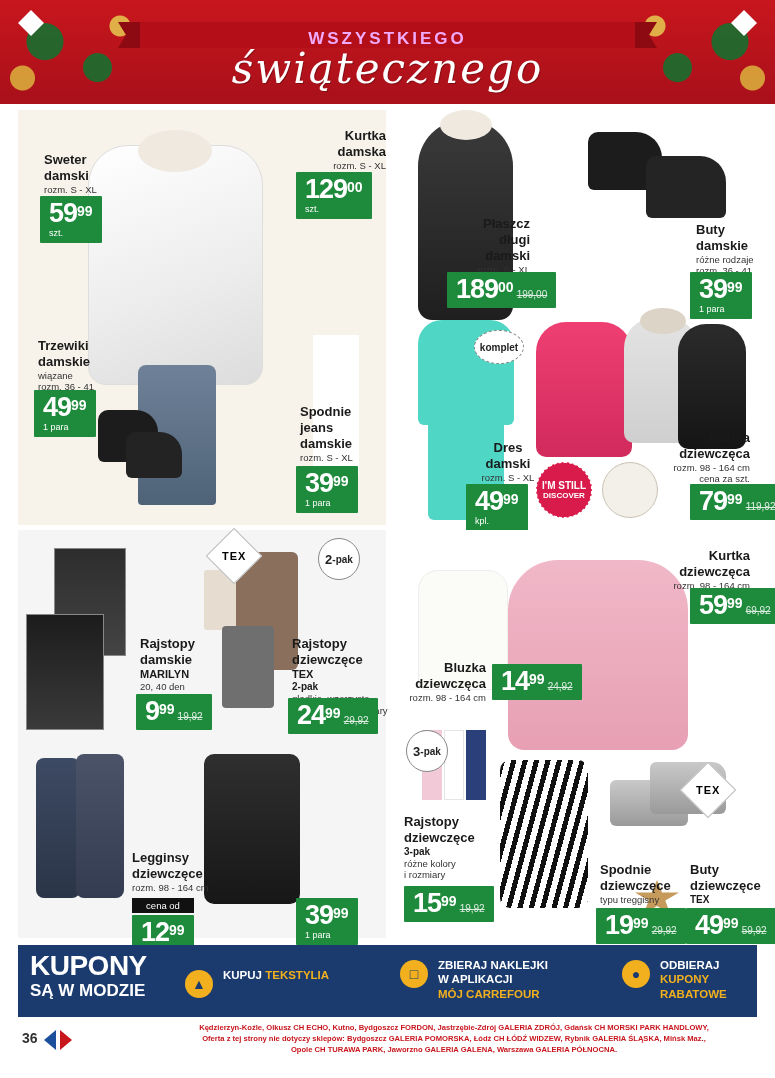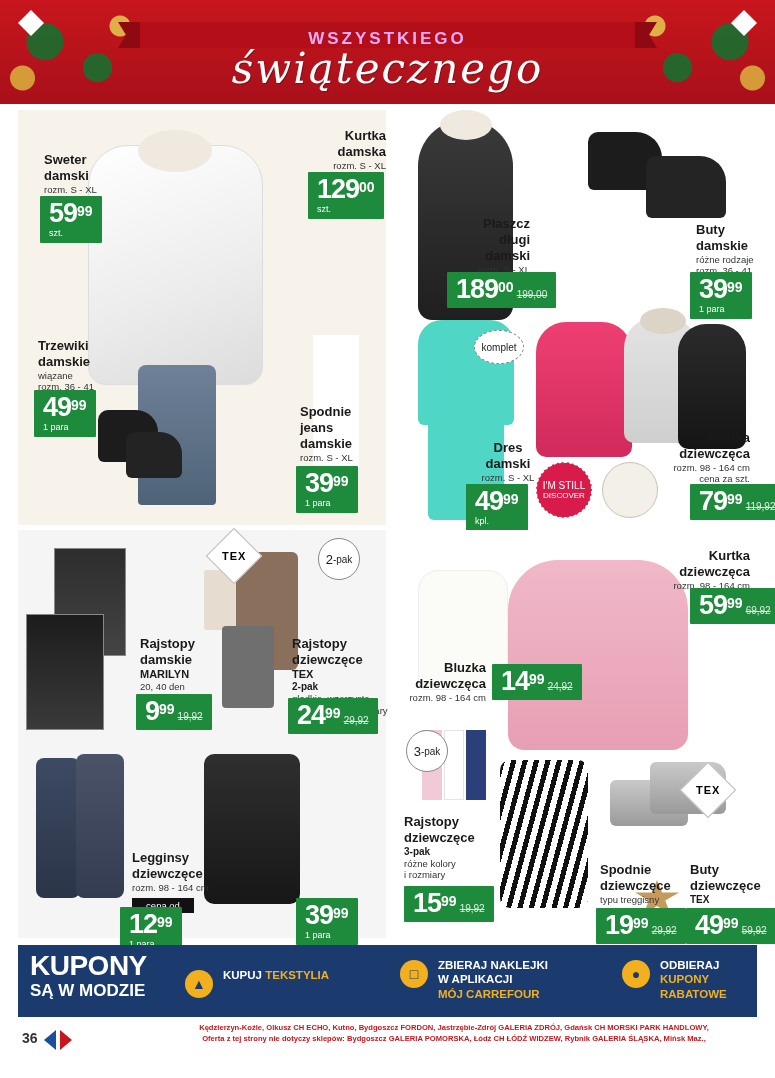--- a/index.html
+++ b/index.html
@@ -77,21 +77,21 @@
   .lbl.center { text-align:center; }
   .lbl.right { text-align:right; }
   .tag-tex {
     position:absolute; width:40px; height:40px; background:#fff; border:1px solid #bbb;
     transform: rotate(45deg); display:flex; align-items:center; justify-content:center;
   }
   .tag-tex span { transform: rotate(-45deg); font-weight:bold; font-size:11px; letter-spacing:1px;}
   .circle-tag {
     position:absolute; border-radius:50%; background:#fff; border:1px dashed #888;
     display:flex; align-items:center; justify-content:center; text-align:center;
-    font-size:10px; font-weight:normal; color:#222;
+    font-size:10px; font-weight:bold; color:#222;
   }
   .circle-tag .sup { font-size:13px; }
 
   
   .footer-band {
     position:absolute; left:18px; top:945px; width:739px; height:72px;
     background:#1b3b6f;
   }
   .kupony {
     position:absolute; left:30px; top:952px; width:150px; color:#fff;
@@ -217,21 +217,21 @@
   <div class="price" style="left:40px; top:196px;">
     <span class="main">59</span><span class="cents">99</span>
     <span class="unit">szt.</span>
   </div>
 
   <div class="lbl" style="left:316px; top:128px; width:70px; text-align:right;">
     <span class="t">Kurtka</span>
     <span class="t">damska</span>
     <span class="s">rozm. S - XL</span>
   </div>
-  <div class="price" style="left:308px; top:172px;">
+  <div class="price" style="left:296px; top:172px;">
     <span class="main">129</span><span class="cents">00</span>
     <span class="unit">szt.</span>
   </div>
 
   <div class="lbl" style="left:38px; top:338px; width:92px;">
     <span class="t">Trzewiki</span>
     <span class="t">damskie</span>
     <span class="s">wiązane</span>
     <span class="s">rozm. 36 - 41</span>
   </div>
@@ -365,21 +365,21 @@
   </div>
 
   <div class="lbl" style="left:132px; top:850px; width:104px;">
     <span class="t">Legginsy</span>
     <span class="t">dziewczęce</span>
     <span class="s">rozm. 98 - 164 cm</span>
   </div>
   <div style="position:absolute; left:132px; top:898px; width:62px; height:15px; background:#111; color:#fff; font-size:9.5px; text-align:center; line-height:15px;">
     <span>cena od</span>
   </div>
-  <div class="price" style="left:120px; top:898px; top:899px; margin-top:8px;">
+  <div class="price" style="left:132px; top:898px; top:899px; margin-top:16px;">
     <span class="main">12</span><span class="cents">99</span>
     <span class="unit">1 para</span>
   </div>
 
   <div class="lbl" style="left:300px; top:898px; width:88px;">
     <span class="t">Joggery</span>
     <span class="t">damskie</span>
     <span class="s">ze skaju</span>
     <span class="s">rozm. S - XL</span>
   </div>
@@ -487,20 +487,21 @@
     <div class="txt">
       <div>ODBIERAJ</div>
       <div class="hl">KUPONY</div>
       <div class="hl">RABATOWE</div>
     </div>
   </div>
 
   <div class="legal">
     <div>Kędzierzyn-Koźle, Olkusz CH ECHO, Kutno, Bydgoszcz FORDON, Jastrzębie-Zdrój GALERIA ZDRÓJ, Gdańsk CH MORSKI PARK HANDLOWY,</div>
     <div>Oferta z tej strony nie dotyczy sklepów: Bydgoszcz GALERIA POMORSKA, Łódź CH ŁÓDŹ WIDZEW, Rybnik GALERIA ŚLĄSKA, Mińsk Maz.,</div>
+    <div>Opole CH TURAWA PARK, Jaworzno GALERIA GALENA, Warszawa GALERIA PÓŁNOCNA.</div>
   </div>
 
   <div class="pagenum">36</div>
   <div class="carrefour-logo">
     <div class="cf-l"></div>
     <div class="cf-r"></div>
   </div>
 
 </div>
 

